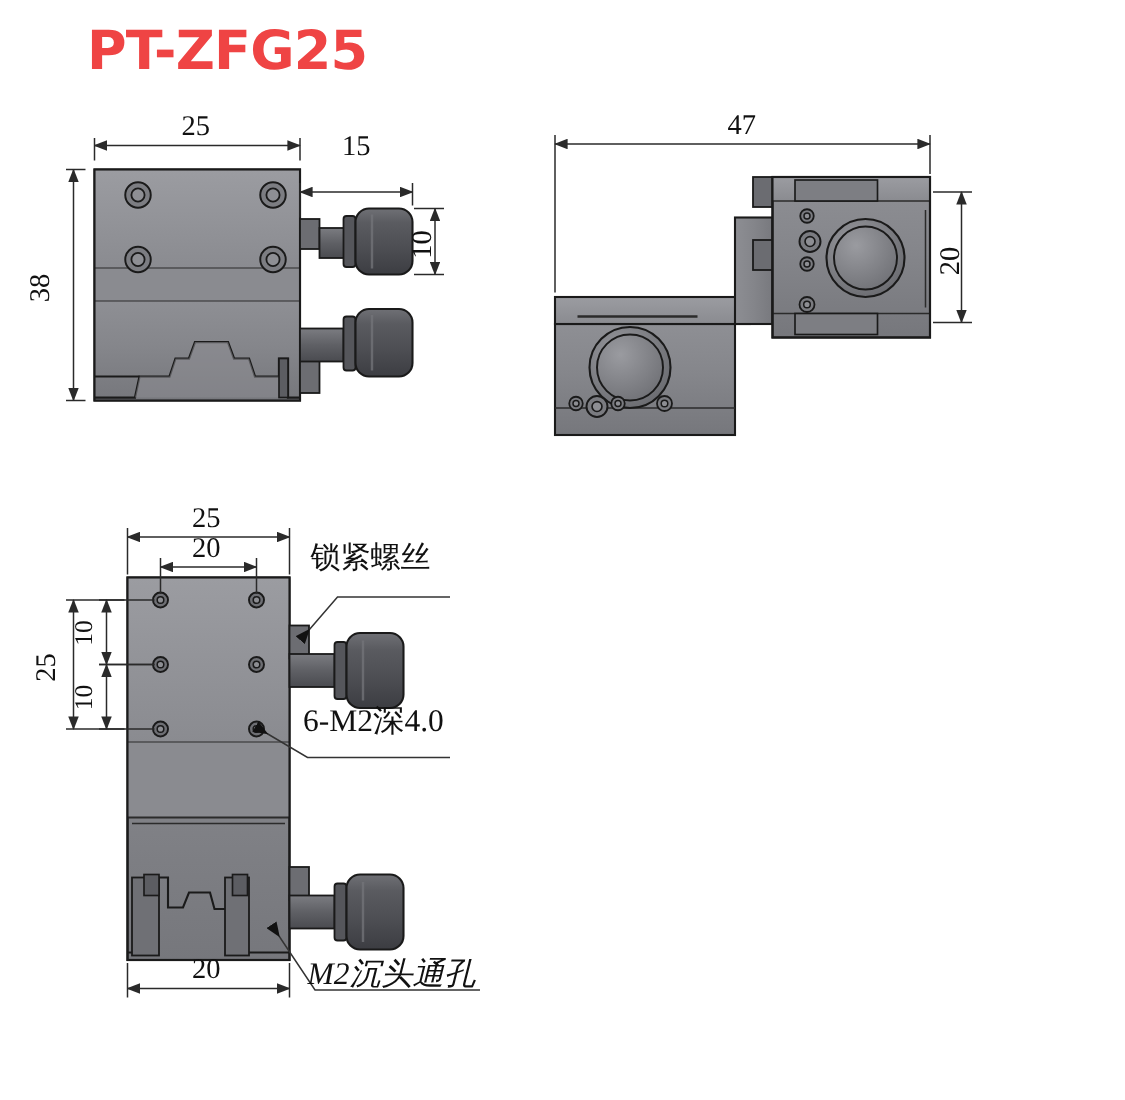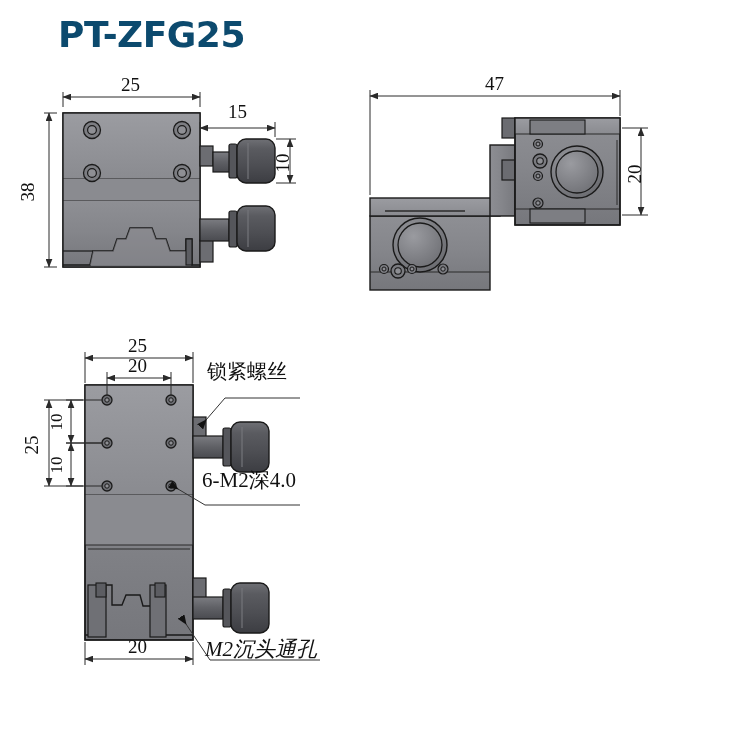--- a/index.html
+++ b/index.html
@@ -1,21 +1,21 @@
 <!DOCTYPE html>
 <html><head>
 <meta charset="utf-8">
 <style>
   html,body{margin:0;padding:0;background:#ffffff;}
   body{width:750px;height:733px;overflow:hidden;
        font-family:"Liberation Serif",serif;color:#111;}
   #stage{position:relative;width:750px;height:733px;background:#fff;}
   #title{position:absolute;left:58px;top:14px;
          font-family:"DejaVu Sans","Liberation Sans",sans-serif;
-         font-weight:700;font-size:36px;letter-spacing:-0.5px;color:#0c4a6e;}
+         font-weight:700;font-size:36px;letter-spacing:-0.5px;color:#ef4444;}
   svg{position:absolute;left:0;top:0;}
   .anno{position:absolute;font-family:Liberation Serif, serif;
         font-size:20px;color:#111;white-space:nowrap;}
   .anno.serif{font-family:"Liberation Serif","DejaVu Serif",serif;font-size:21px;}
   .dim{position:absolute;font-family:"Liberation Serif","DejaVu Serif",serif;
        font-size:19px;color:#111;white-space:nowrap;}
   .dim.rot{transform:rotate(-90deg);transform-origin:50% 50%;}
   .dim.small{font-size:17px;}
 </style>
 </head>
@@ -291,21 +291,21 @@
 
         <path d="M186,624 L210,660 L320,660" marker-start="url(#dotBlk)"></path>
       </g>
     </g>
 
     </g>
   </svg>
 
   <div class="dim" style="left:121px;top:74px;">25</div>
   <div class="dim rot" style="left:18px;top:181px;">38</div>
-  <div class="dim" style="left:228px;top:101px;">15</div>
+  <div class="dim" style="left:228px;top:87px;">15</div>
   <div class="dim rot" style="left:273px;top:152px;">10</div>
 
   <div class="dim" style="left:485px;top:73px;">47</div>
   <div class="dim rot" style="left:625px;top:163px;">20</div>
 
   <div class="dim" style="left:128px;top:335px;">25</div>
   <div class="dim" style="left:128px;top:355px;">20</div>
   <div class="dim rot" style="left:22px;top:434px;">25</div>
   <div class="dim rot small" style="left:48px;top:412px;">10</div>
   <div class="dim rot small" style="left:48px;top:455px;">10</div>

